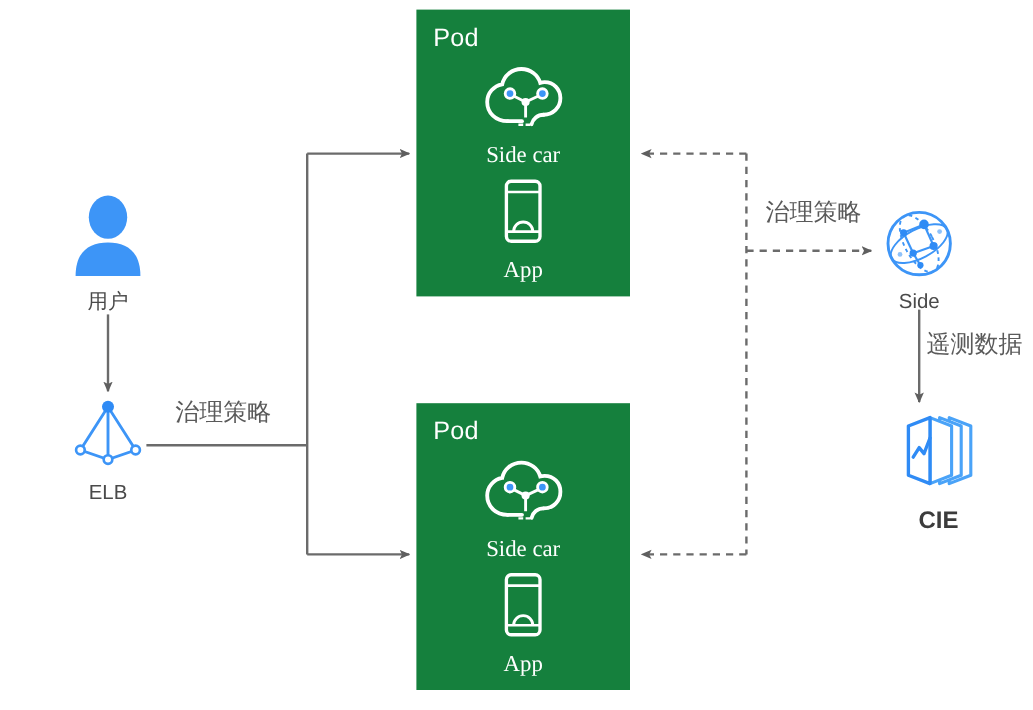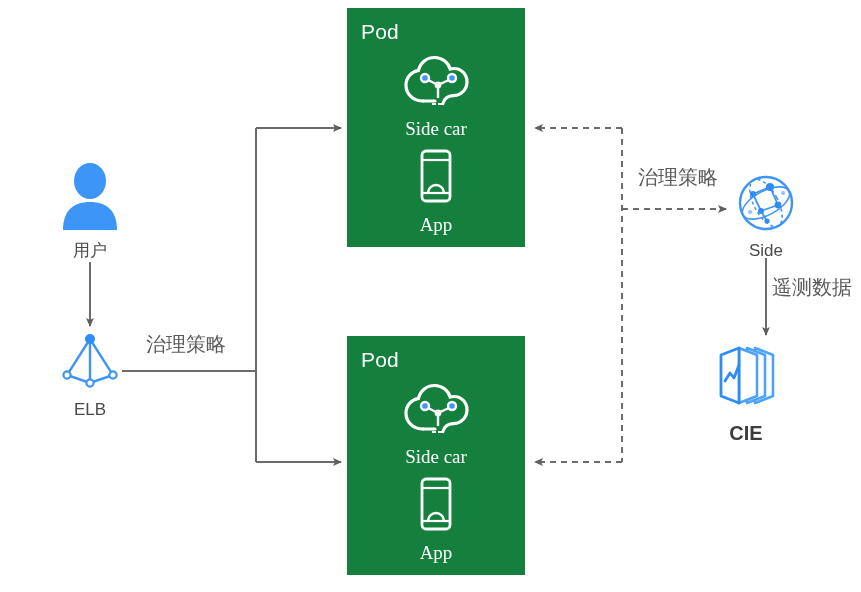--- a/index.html
+++ b/index.html
@@ -236,21 +236,21 @@
         <circle cx="24" cy="37" r="3" fill="#2f8bf5"></circle>
         <circle cx="41" cy="31" r="3.4" fill="#2f8bf5"></circle>
         <circle cx="30" cy="47" r="2.6" fill="#2f8bf5"></circle>
         <circle cx="46" cy="19" r="2" fill="#8fc2fa"></circle>
         <circle cx="13" cy="38" r="2" fill="#8fc2fa"></circle>
       </svg>
     </span>
     <span class="cap">Side</span>
   </div>
 
-  <div class="node cie" style="left:696px; top:343px; width:100px;">
+  <div class="node cie" style="left:732px; top:343px; width:100px;">
     <span class="glyph">
       <svg width="70" height="70" viewBox="0 0 70 70" xmlns="http://www.w3.org/2000/svg">
         <path d="M44,5 L62,12 L62,53 L44,60 Z" fill="none" stroke="#4aa3f8" stroke-width="2.6" stroke-linejoin="round"></path>
         <path d="M36,5 L54,12 L54,53 L36,60 Z" fill="#ffffff" stroke="#4aa3f8" stroke-width="2.6" stroke-linejoin="round"></path>
         <path d="M28,5 L46,12 L46,53 L28,60 Z" fill="#ffffff" stroke="#4aa3f8" stroke-width="2.6" stroke-linejoin="round"></path>
         <path d="M10,12 L28,5 L28,60 L10,53 Z" fill="#ffffff" stroke="#2f8bf5" stroke-width="2.8" stroke-linejoin="round"></path>
         <polyline points="14,38 19,30 23,35 28,22" fill="none" stroke="#2f8bf5" stroke-width="2.8" stroke-linecap="round" stroke-linejoin="round"></polyline>
       </svg>
     </span>
     <span class="cap">CIE</span>

